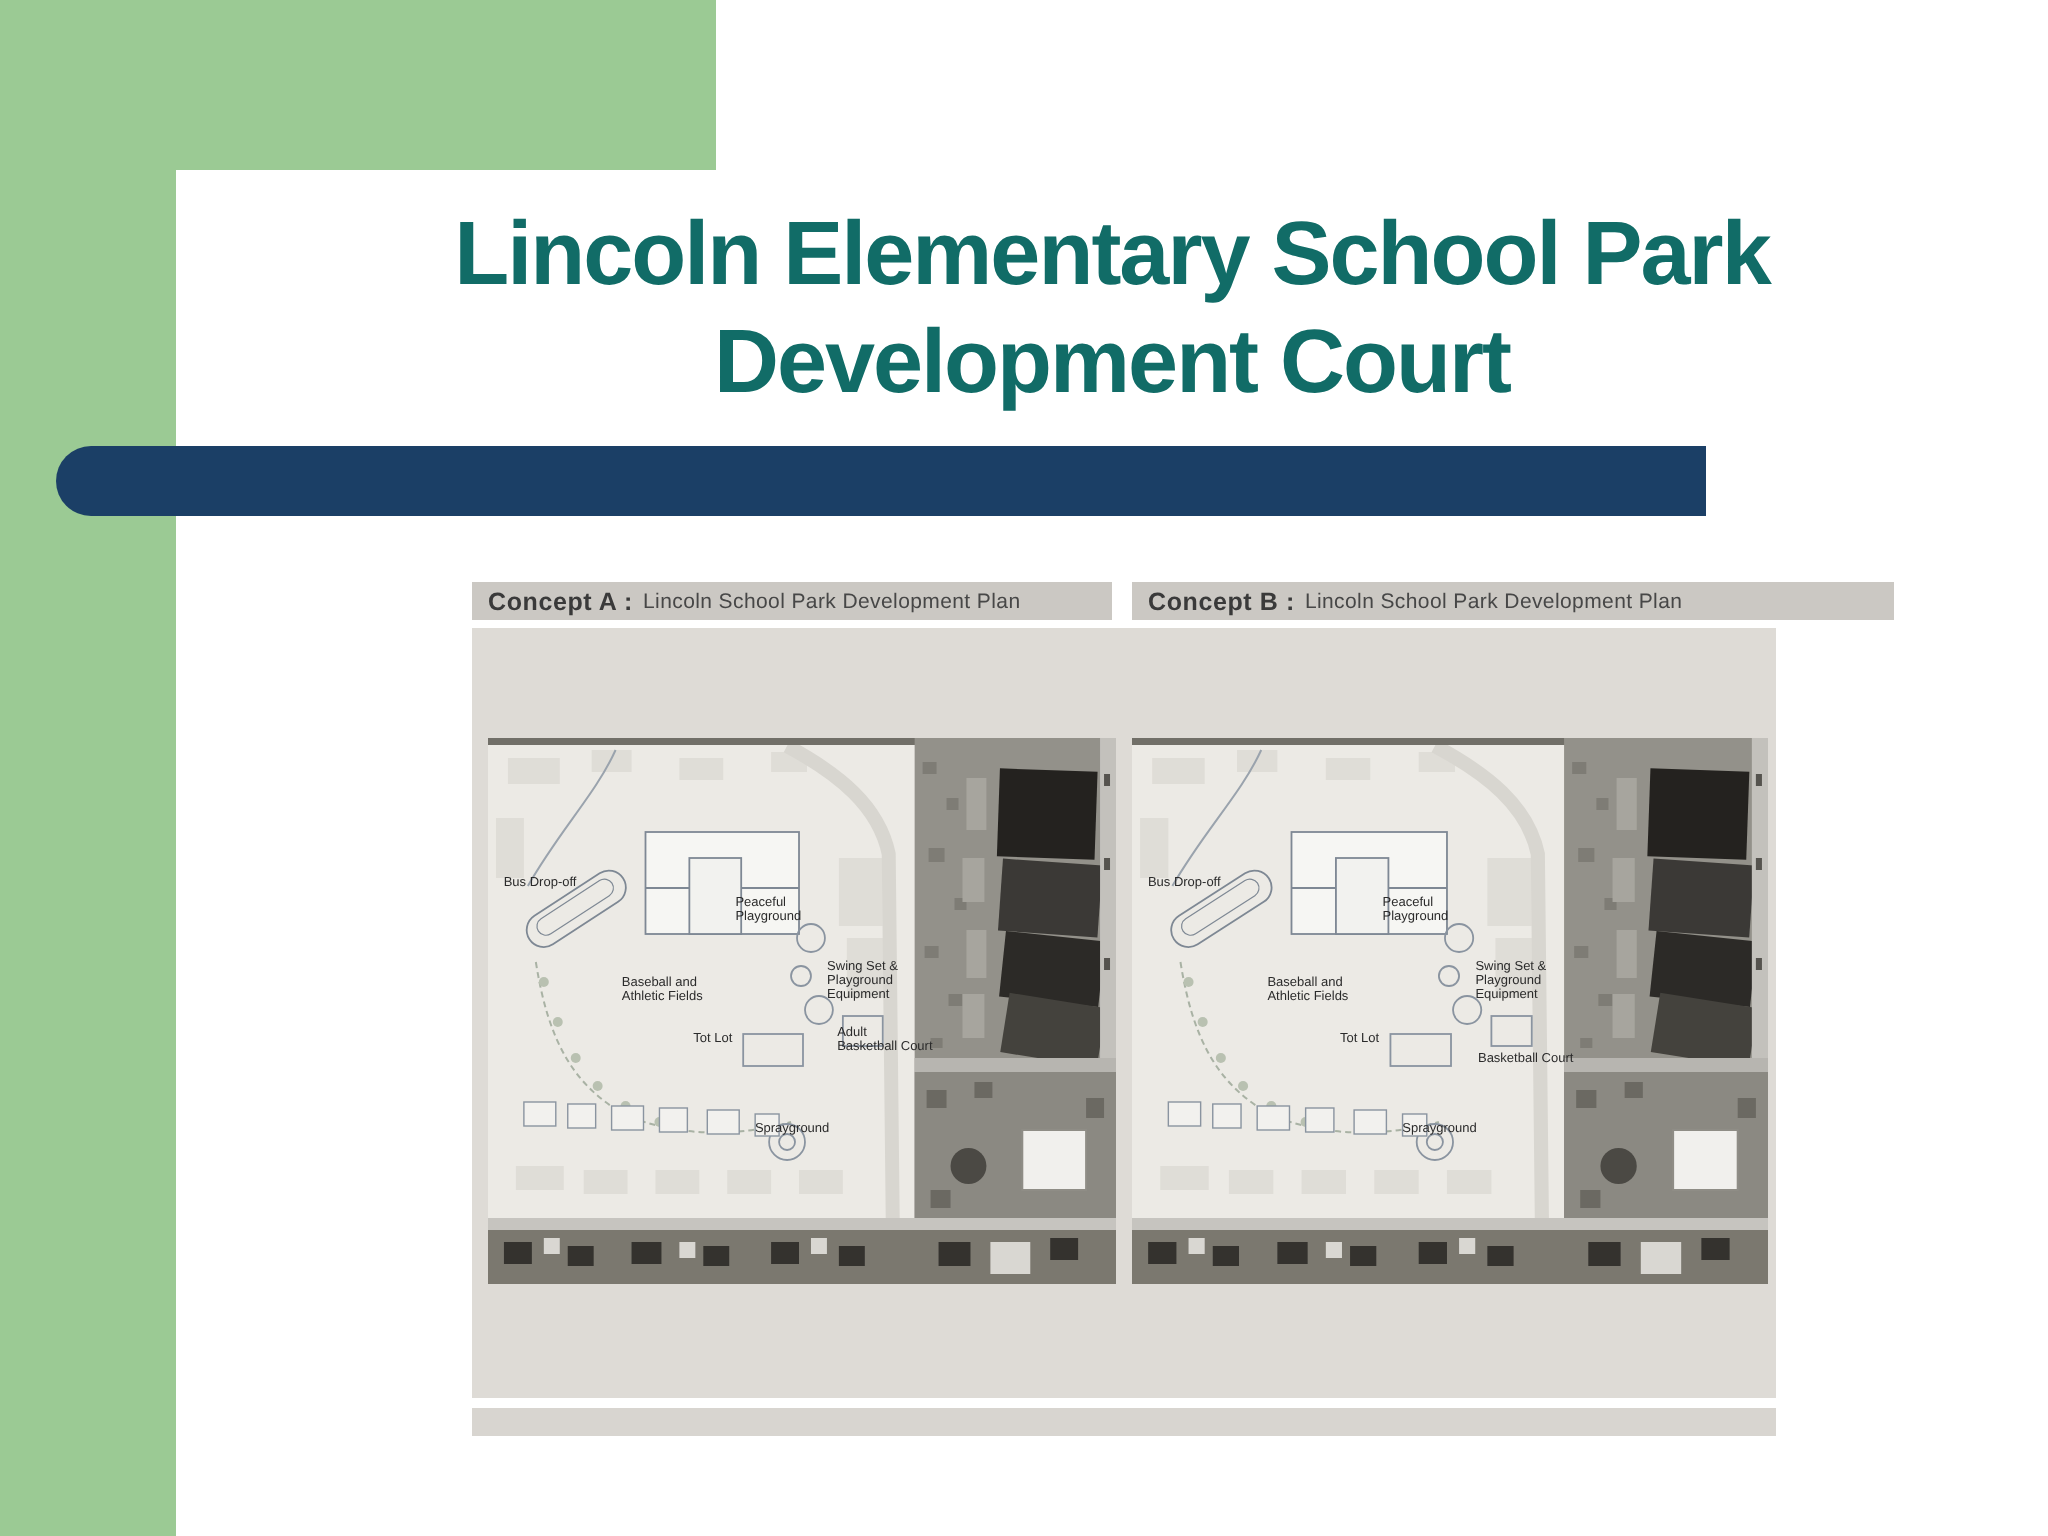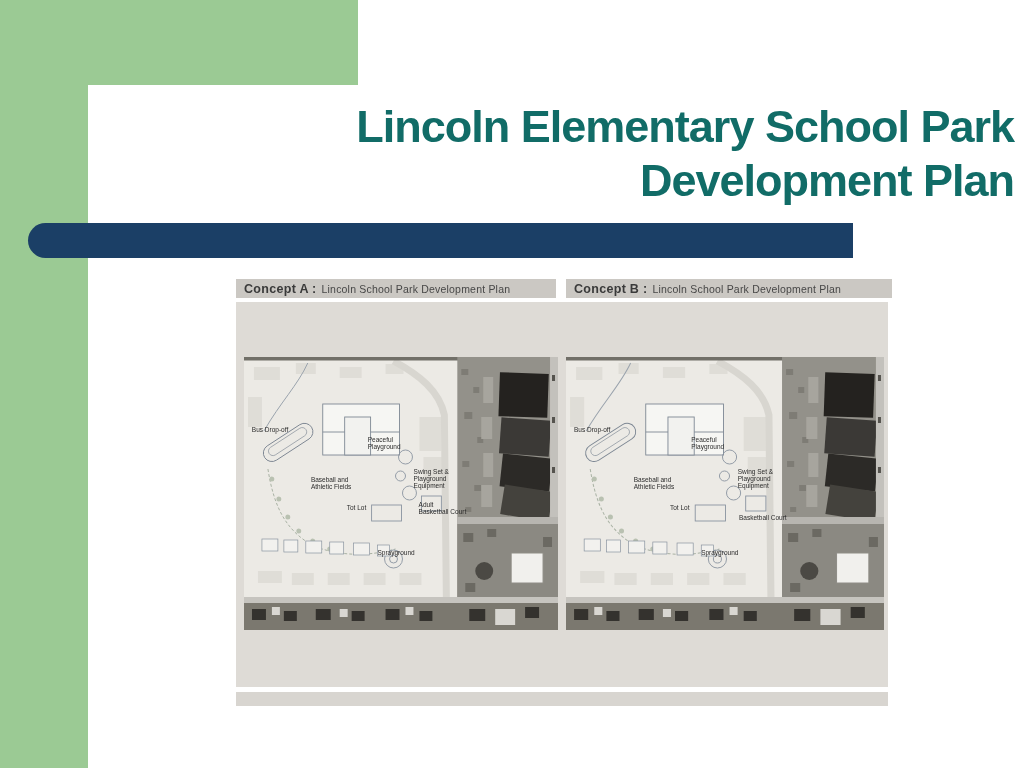--- a/index.html
+++ b/index.html
@@ -12,37 +12,37 @@
   
   .green-col  { position:absolute; left:0; top:0; width:88px; height:768px; background:#9BCA94; }
   .green-band { position:absolute; left:0; top:0; width:358px; height:85px; background:#9BCA94; }
   .content-card {
     position:absolute; left:88px; top:85px; right:0; bottom:0;
     background:#ffffff; border-top-left-radius:38px;
   }
   
   .slide-title {
     position:absolute; left:98px; top:100px; width:916px;
-    text-align:right; color:#116C67; font-weight:bold;
+    text-align:center; color:#116C67; font-weight:bold;
     font-size:45px; line-height:54px; letter-spacing:-1px;
   }
   .slide-title .line { display:block; }
   
   .navy-bar {
     position:absolute; left:28px; top:223px; width:825px; height:35px;
     background:#1B3F66; border-radius:17.5px 0 0 17.5px;
   }
   
-  .figure { position:absolute; left:236px; top:279px; width:652px; height:427px; }
+  .figure { position:absolute; left:236px; top:291px; width:652px; height:427px; }
   .concept-header {
     position:absolute; top:0; height:19px; background:#CBC8C3;
     display:flex; align-items:center; padding-left:8px; white-space:nowrap; overflow:hidden;
   }
   .concept-header.a { left:0; width:320px; }
-  .concept-header.b { left:330px; width:326px; }
+  .concept-header.b { left:330px; width:381px; }
   .concept-label { font-size:12.5px; font-weight:bold; color:#3A3A3A; letter-spacing:.3px; }
   .concept-title { font-size:10.5px; color:#474747; margin-left:5px; letter-spacing:.2px;text-align:center; }
   .figure-panel { position:absolute; left:0; top:23px; width:652px; height:385px; background:#DEDBD6; }
   .bottom-strip { position:absolute; left:0; top:413px; width:652px; height:14px; background:#D8D5D0; }
   .map { position:absolute; top:55px; height:273px; overflow:hidden; background:#ECEAE5; }
   .map.a { left:8px;   width:314px; }
   .map.b { left:330px; width:318px; }
   .map-art { position:absolute; left:0; top:0; width:100%; height:100%; display:block; }
   .map-label {
     position:absolute; font-size:6.5px; line-height:1.08; color:#2B2B2B;
@@ -175,21 +175,21 @@
     </g>
   </defs>
 </svg>
 
 <div class="green-col"></div>
 <div class="green-band"></div>
 <div class="content-card"></div>
 
 <h1 class="slide-title">
   <span class="line">Lincoln Elementary School Park</span>
-  <span class="line">Development Plan</span>
+  <span class="line">Development Court</span>
 </h1>
 
 <div class="navy-bar"></div>
 
 <div class="figure">
 
   <div class="concept-header a">
     <span class="concept-label">Concept A :</span>
     <span class="concept-title">Lincoln School Park Development Plan</span>
   </div>

